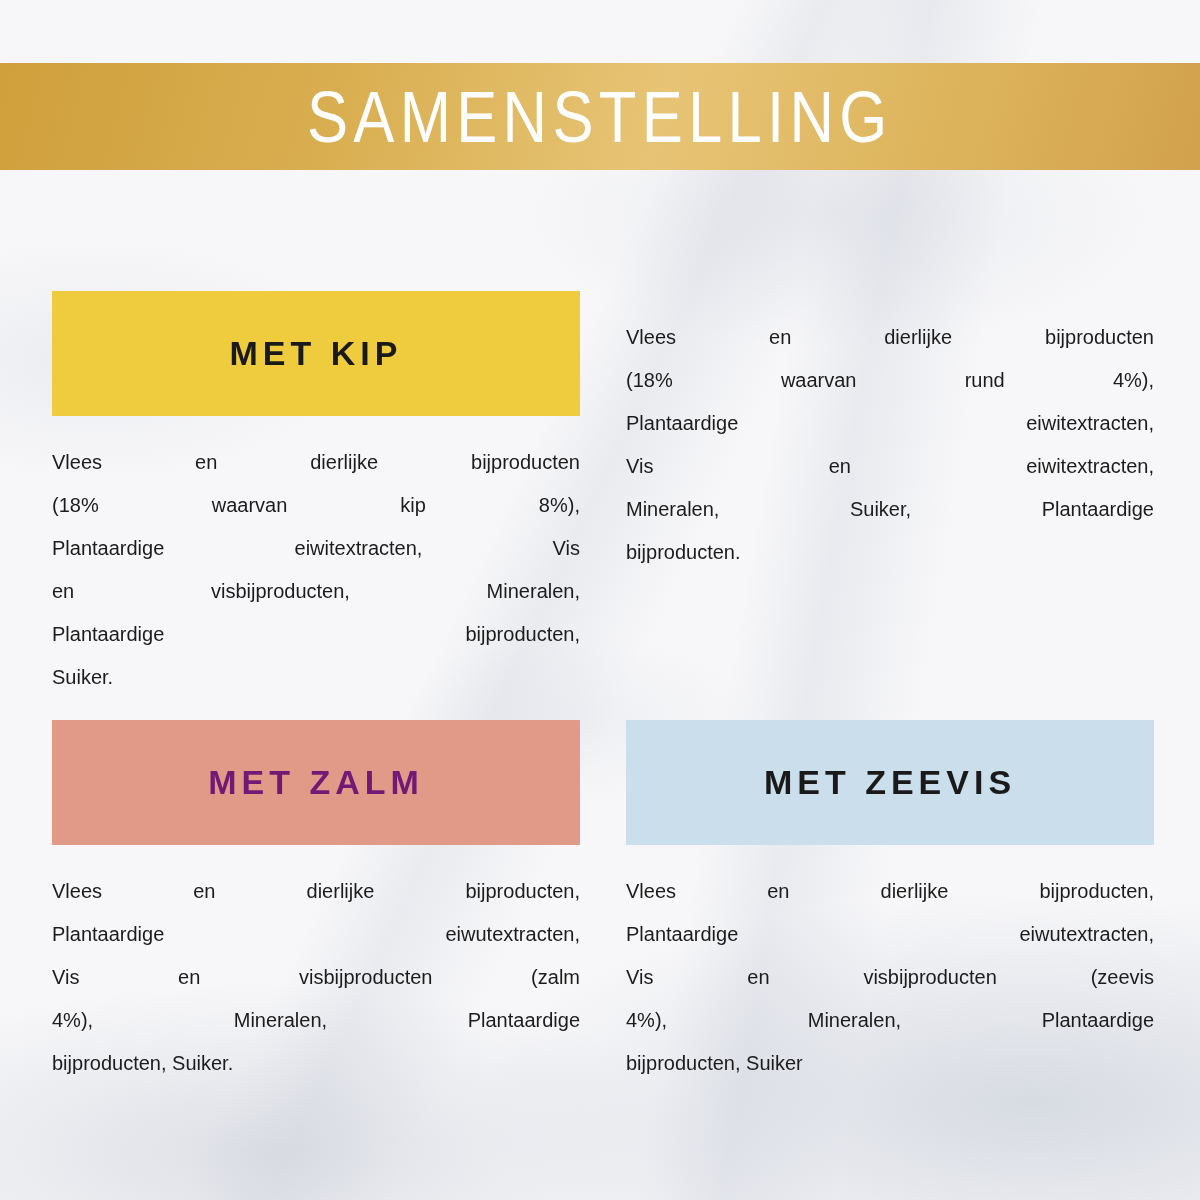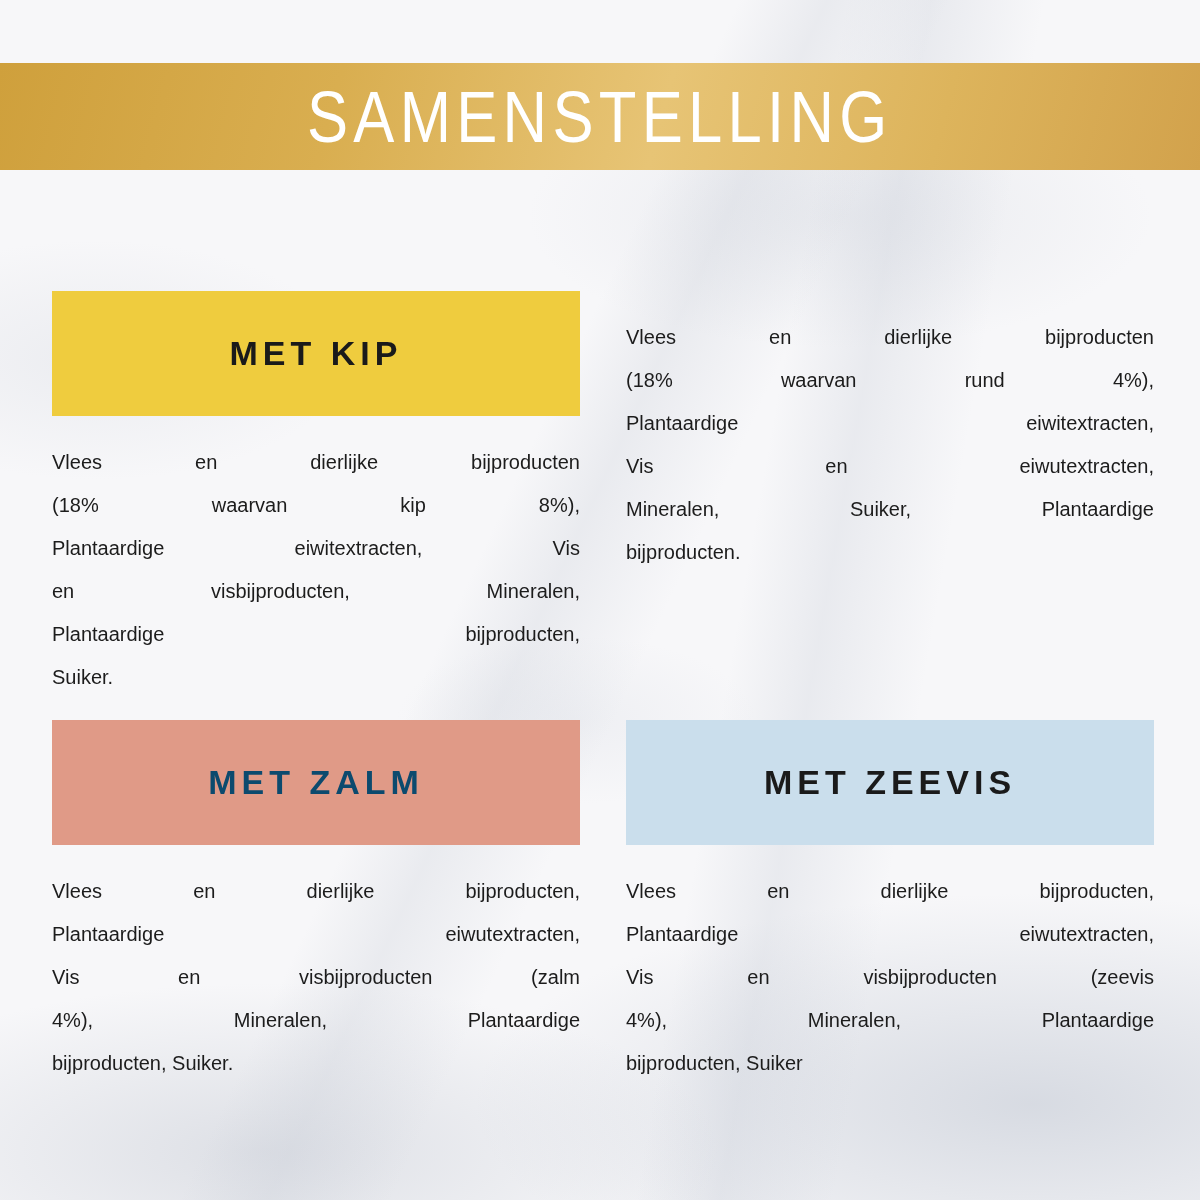--- a/index.html
+++ b/index.html
@@ -94,33 +94,33 @@
           <div class="line">Plantaardige bijproducten,</div>
           <div class="line">Suiker.</div>
         </div>
     </section>
 
     <section class="cell">
       <div class="para">
           <div class="line">Vlees en dierlijke bijproducten</div>
           <div class="line">(18% waarvan rund 4%),</div>
           <div class="line">Plantaardige eiwitextracten,</div>
-          <div class="line">Vis en eiwutextracten,</div>
+          <div class="line">Vis en eiwitextracten,</div>
           <div class="line">Mineralen, Suiker, Plantaardige</div>
           <div class="line">bijproducten.</div>
         </div>
     </section>
 
   </div>
 
   <div class="row row2">
 
     <section class="cell">
       <div class="hdr" style="background: rgb(224, 154, 135);">
-        <span style="color: #0c4a6e;">MET ZALM</span>
+        <span style="color: #701a75;">MET ZALM</span>
       </div>
       <div class="para">
           <div class="line">Vlees en dierlijke bijproducten,</div>
           <div class="line">Plantaardige eiwutextracten,</div>
           <div class="line">Vis en visbijproducten (zalm</div>
           <div class="line">4%), Mineralen, Plantaardige</div>
           <div class="line">bijproducten, Suiker.</div>
         </div>
     </section>
 

